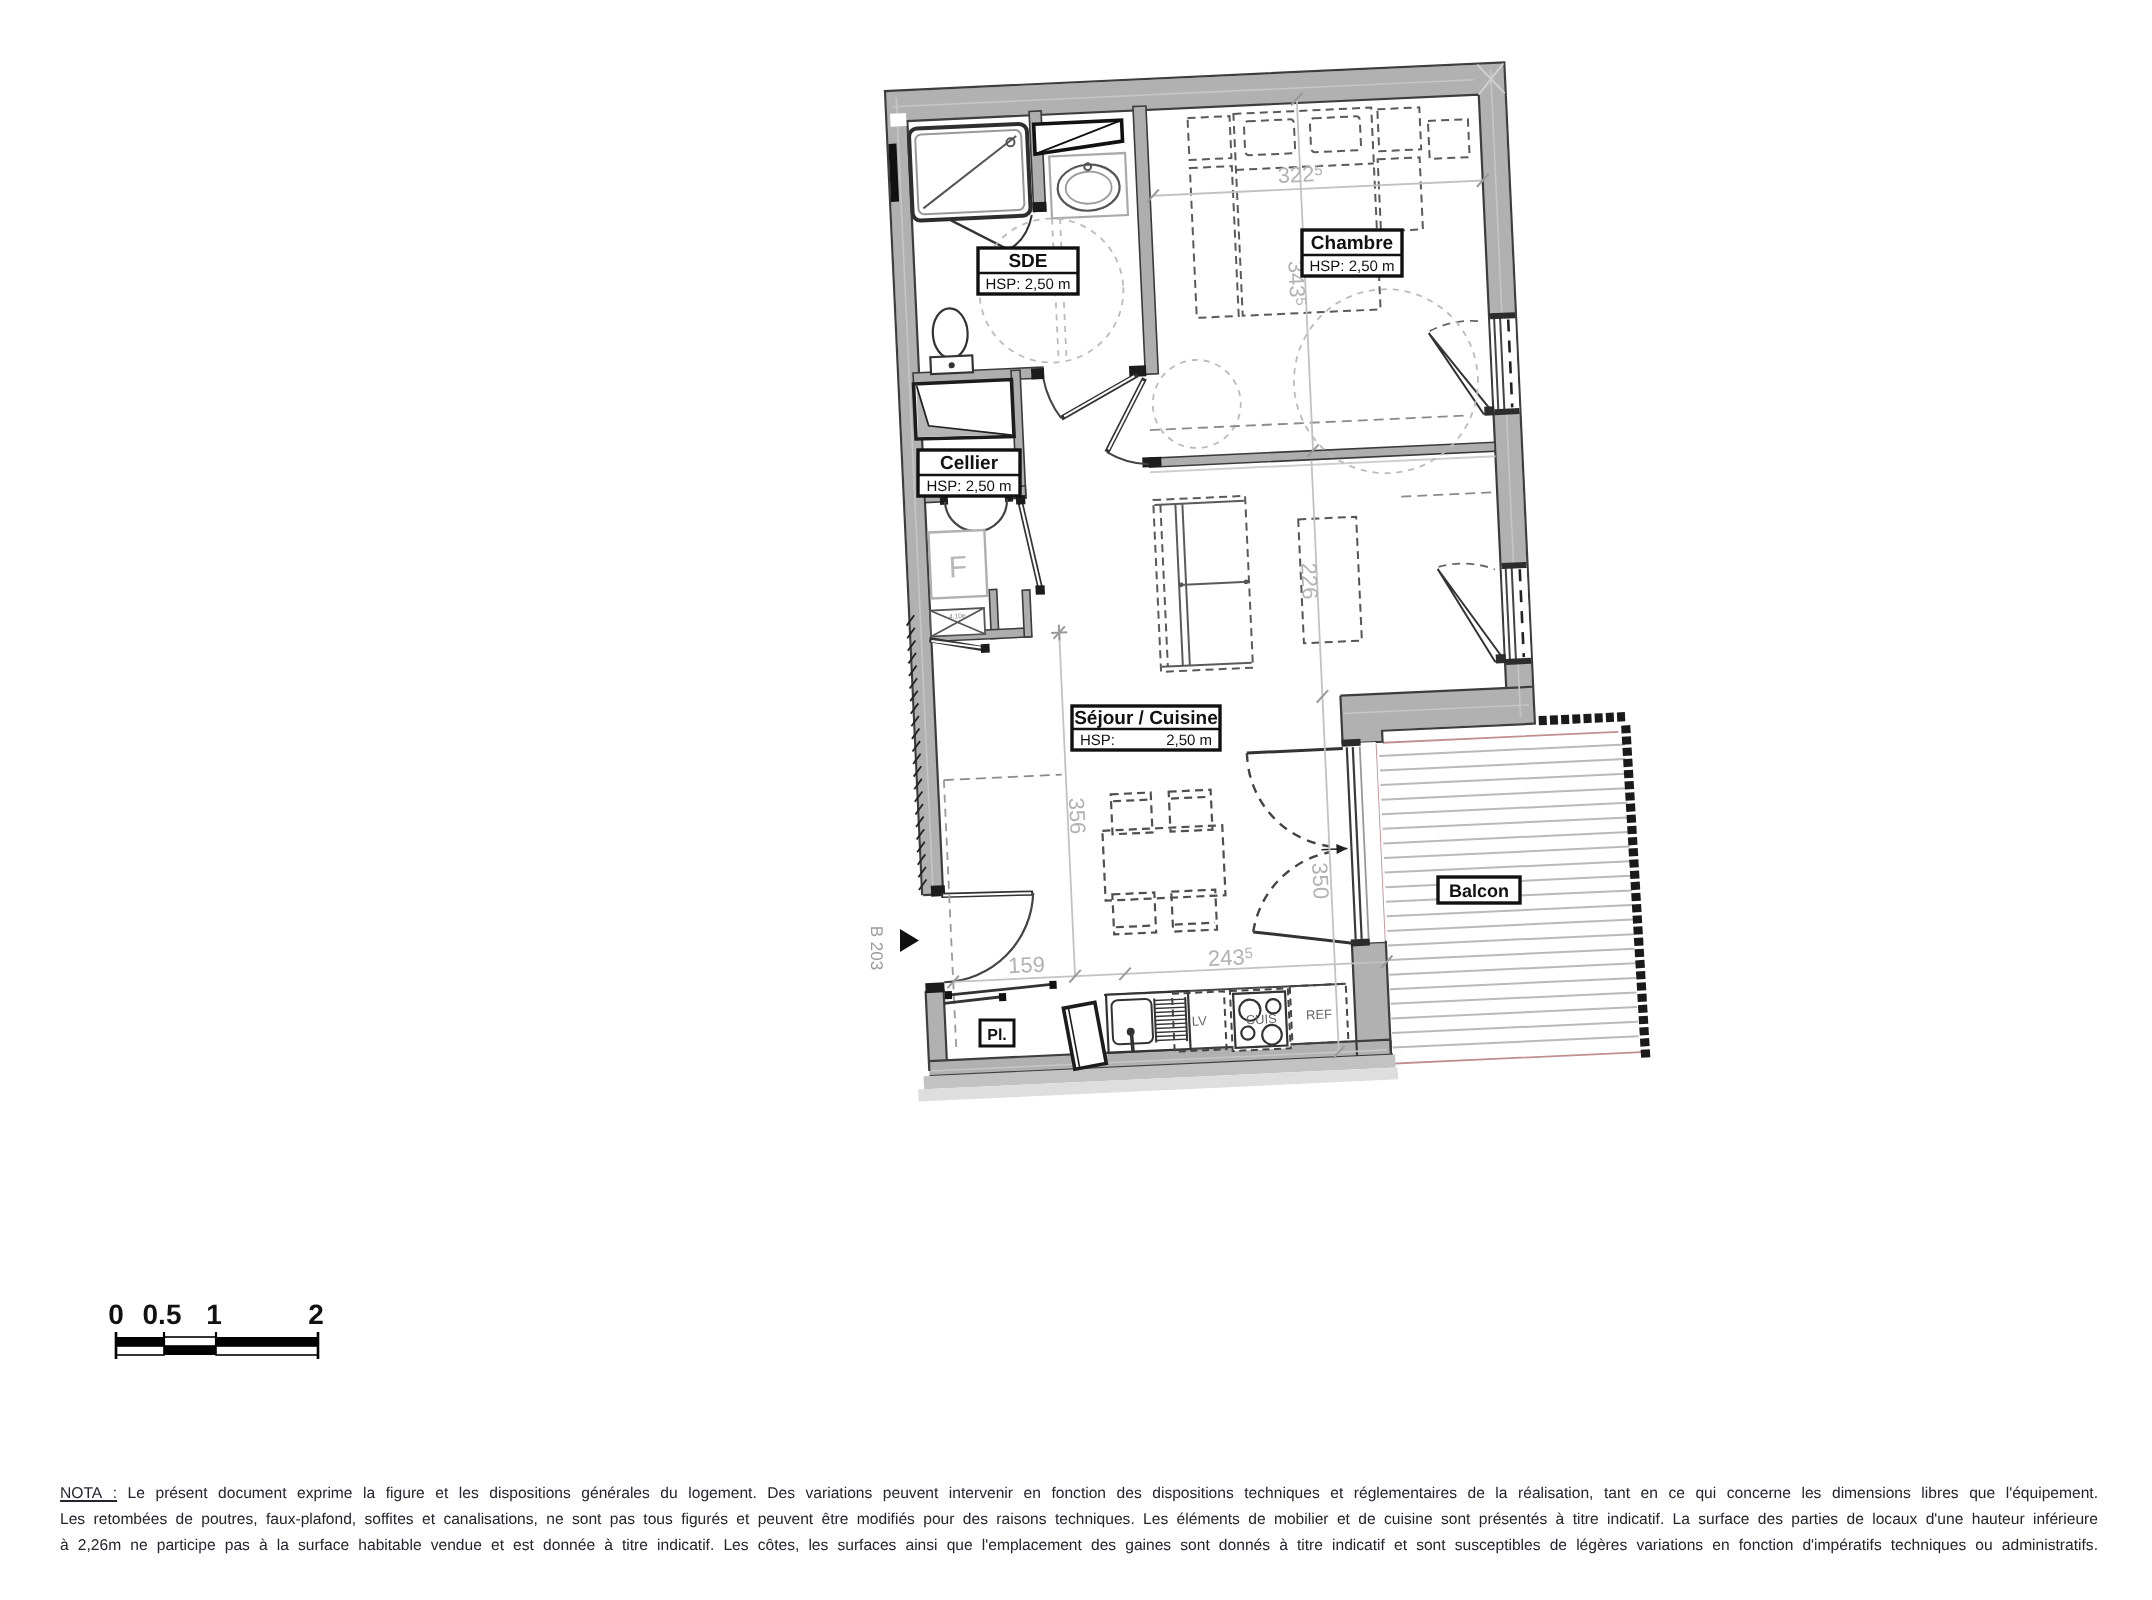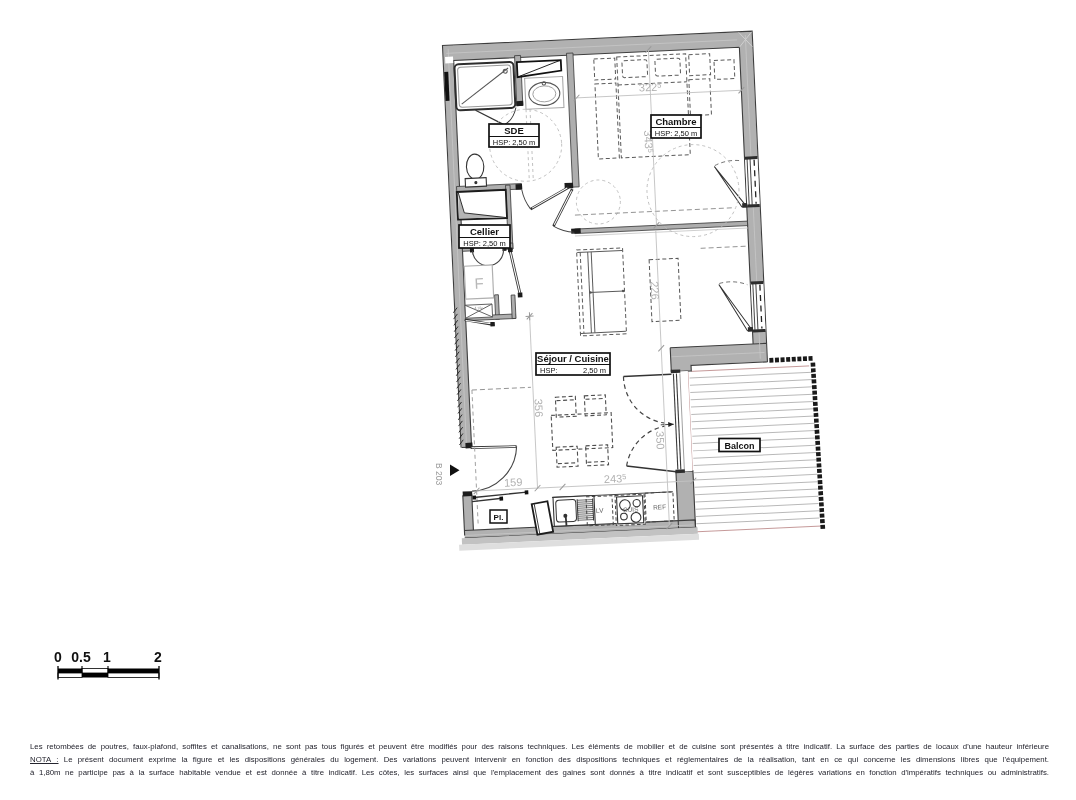--- a/index.html
+++ b/index.html
@@ -521,17 +521,17 @@
   <rect x="108" y="673" width="51" height="4.5" fill="#fff" stroke="#000" stroke-width="0.8"></rect>
   <line x1="58" y1="666" x2="58" y2="679.5" stroke="#000" stroke-width="1.3"></line>
   <line x1="159" y1="666" x2="159" y2="679.5" stroke="#000" stroke-width="1.3"></line>
   <line x1="82" y1="666" x2="82" y2="673" stroke="#000" stroke-width="1.1"></line>
   <line x1="108" y1="666" x2="108" y2="673" stroke="#000" stroke-width="1.1"></line>
 </g>
 </svg>
 
 
 <div id="nota">
+      <div class="jl"><span style="text-decoration:underline">NOTA&nbsp;:</span> Le présent document exprime la figure et les dispositions générales du logement. Des variations peuvent intervenir en fonction des dispositions techniques et réglementaires de la réalisation, tant en ce qui concerne les dimensions libres que l'équipement.</div>
       <div class="jl">Les retombées de poutres, faux-plafond, soffites et canalisations, ne sont pas tous figurés et peuvent être modifiés pour des raisons techniques. Les éléments de mobilier et de cuisine sont présentés à titre indicatif. La surface des parties de locaux d'une hauteur inférieure</div>
-      <div class="jl"><span style="text-decoration:underline">NOTA&nbsp;:</span> Le présent document exprime la figure et les dispositions générales du logement. Des variations peuvent intervenir en fonction des dispositions techniques et réglementaires de la réalisation, tant en ce qui concerne les dimensions libres que l'équipement.</div>
-      <div class="jl">à 1,80m ne participe pas à la surface habitable vendue et est donnée à titre indicatif. Les côtes, les surfaces ainsi que l'emplacement des gaines sont donnés à titre indicatif et sont susceptibles de légères variations en fonction d'impératifs techniques ou administratifs.</div>
+      <div class="jl">à 2,26m ne participe pas à la surface habitable vendue et est donnée à titre indicatif. Les côtes, les surfaces ainsi que l'emplacement des gaines sont donnés à titre indicatif et sont susceptibles de légères variations en fonction d'impératifs techniques ou administratifs.</div>
     </div>
 </div>
 
 </body></html>

